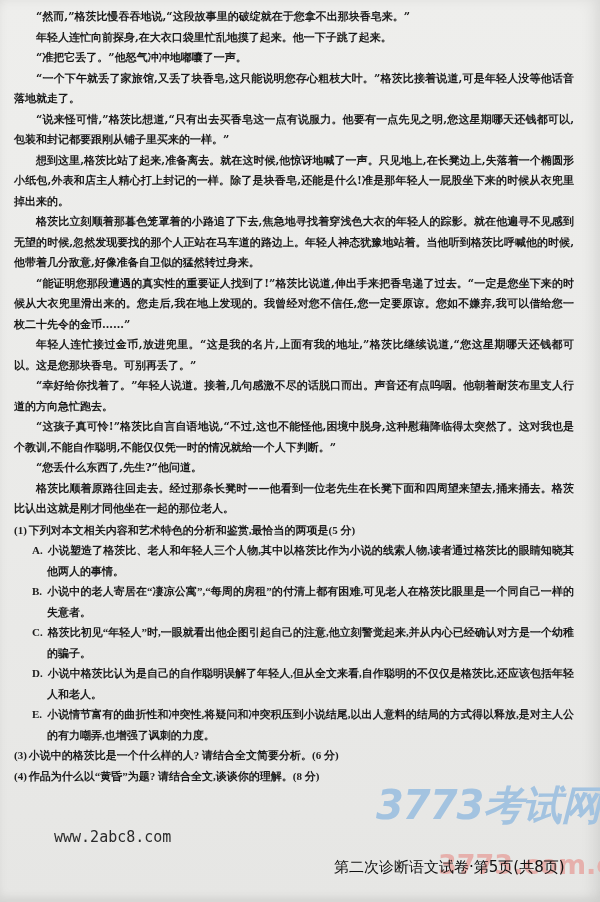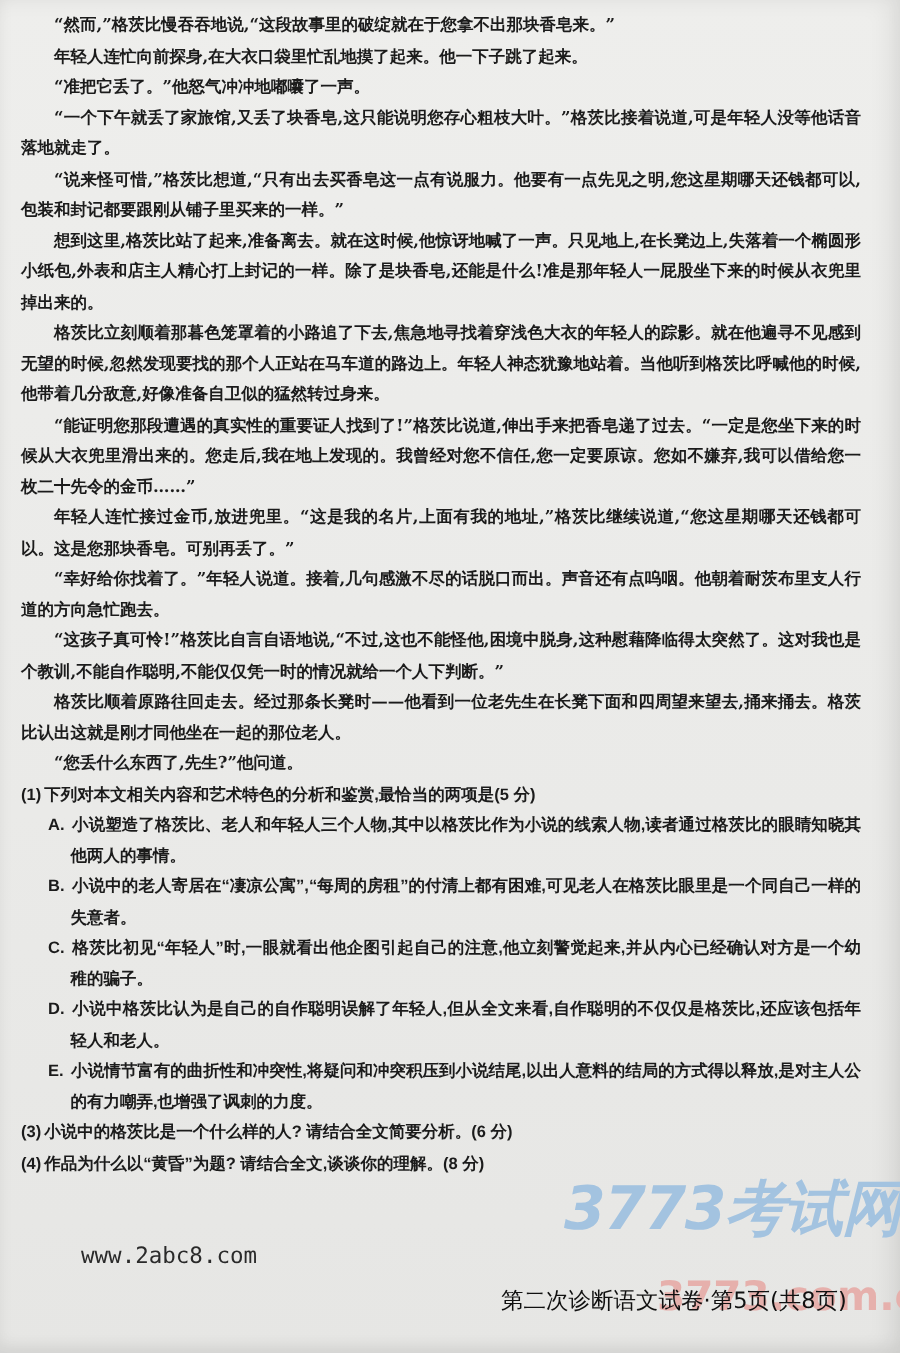--- a/index.html
+++ b/index.html
@@ -13,21 +13,21 @@
     color:#1b1b1b;
   }
   .content{
     position:relative;z-index:2;
     padding:7px 26px 0 14px;
     font-size:11px;line-height:20.5px;
     text-align:justify;
   }
   .passage{font-family:"DejaVu Serif","Liberation Serif",serif;font-weight:600;}
   .para{margin:0;text-indent:2em;}
-  .questions{font-family:Liberation Sans, sans-serif;font-weight:700;}
+  .questions{font-family:Liberation Serif, serif;font-weight:700;}
   .q{margin:0;}
   .q-label{margin-right:2px;}
   .option{margin-left:33px;text-indent:-15px;}
   .opt-label{margin-right:5px;}
   .q2{position:relative;}
   .artifact{
     position:absolute;left:322px;top:9px;width:216px;height:2px;
     background:rgba(45,45,45,.7);transform:rotate(-.6deg);
   }
   .wm-name{
@@ -63,22 +63,22 @@
       <p class="para">年轻人连忙向前探身,在大衣口袋里忙乱地摸了起来。他一下子跳了起来。</p>
       <p class="para">“准把它丢了。”他怒气冲冲地嘟囔了一声。</p>
       <p class="para">“一个下午就丢了家旅馆,又丢了块香皂,这只能说明您存心粗枝大叶。”格茨比接着说道,可是年轻人没等他话音落地就走了。</p>
       <p class="para">“说来怪可惜,”格茨比想道,“只有出去买香皂这一点有说服力。他要有一点先见之明,您这星期哪天还钱都可以,包装和封记都要跟刚从铺子里买来的一样。”</p>
       <p class="para">想到这里,格茨比站了起来,准备离去。就在这时候,他惊讶地喊了一声。只见地上,在长凳边上,失落着一个椭圆形小纸包,外表和店主人精心打上封记的一样。除了是块香皂,还能是什么!准是那年轻人一屁股坐下来的时候从衣兜里掉出来的。</p>
       <p class="para">格茨比立刻顺着那暮色笼罩着的小路追了下去,焦急地寻找着穿浅色大衣的年轻人的踪影。就在他遍寻不见感到无望的时候,忽然发现要找的那个人正站在马车道的路边上。年轻人神态犹豫地站着。当他听到格茨比呼喊他的时候,他带着几分敌意,好像准备自卫似的猛然转过身来。</p>
       <p class="para">“能证明您那段遭遇的真实性的重要证人找到了!”格茨比说道,伸出手来把香皂递了过去。“一定是您坐下来的时候从大衣兜里滑出来的。您走后,我在地上发现的。我曾经对您不信任,您一定要原谅。您如不嫌弃,我可以借给您一枚二十先令的金币……”</p>
       <p class="para">年轻人连忙接过金币,放进兜里。“这是我的名片,上面有我的地址,”格茨比继续说道,“您这星期哪天还钱都可以。这是您那块香皂。可别再丢了。”</p>
       <p class="para">“幸好给你找着了。”年轻人说道。接着,几句感激不尽的话脱口而出。声音还有点呜咽。他朝着耐茨布里支人行道的方向急忙跑去。</p>
       <p class="para">“这孩子真可怜!”格茨比自言自语地说,“不过,这也不能怪他,困境中脱身,这种慰藉降临得太突然了。这对我也是个教训,不能自作聪明,不能仅仅凭一时的情况就给一个人下判断。”</p>
+      <p class="para">“您丢什么东西了,先生?”他问道。</p>
       <p class="para">格茨比顺着原路往回走去。经过那条长凳时——他看到一位老先生在长凳下面和四周望来望去,捅来捅去。格茨比认出这就是刚才同他坐在一起的那位老人。</p>
-      <p class="para">“您丢什么东西了,先生?”他问道。</p>
     </div>
 
     <div class="questions">
 
       <div class="q"><span class="q-label">(1)</span><span>下列对本文相关内容和艺术特色的分析和鉴赏,最恰当的两项是(5 分)</span></div>
 
       <div class="option"><span class="opt-label">A.</span><span>小说塑造了格茨比、老人和年轻人三个人物,其中以格茨比作为小说的线索人物,读者通过格茨比的眼睛知晓其他两人的事情。</span></div>
       <div class="option"><span class="opt-label">B.</span><span>小说中的老人寄居在“凄凉公寓”,“每周的房租”的付清上都有困难,可见老人在格茨比眼里是一个同自己一样的失意者。</span></div>
       <div class="option"><span class="opt-label">C.</span><span>格茨比初见“年轻人”时,一眼就看出他企图引起自己的注意,他立刻警觉起来,并从内心已经确认对方是一个幼稚的骗子。</span></div>
       <div class="option"><span class="opt-label">D.</span><span>小说中格茨比认为是自己的自作聪明误解了年轻人,但从全文来看,自作聪明的不仅仅是格茨比,还应该包括年轻人和老人。</span></div>

